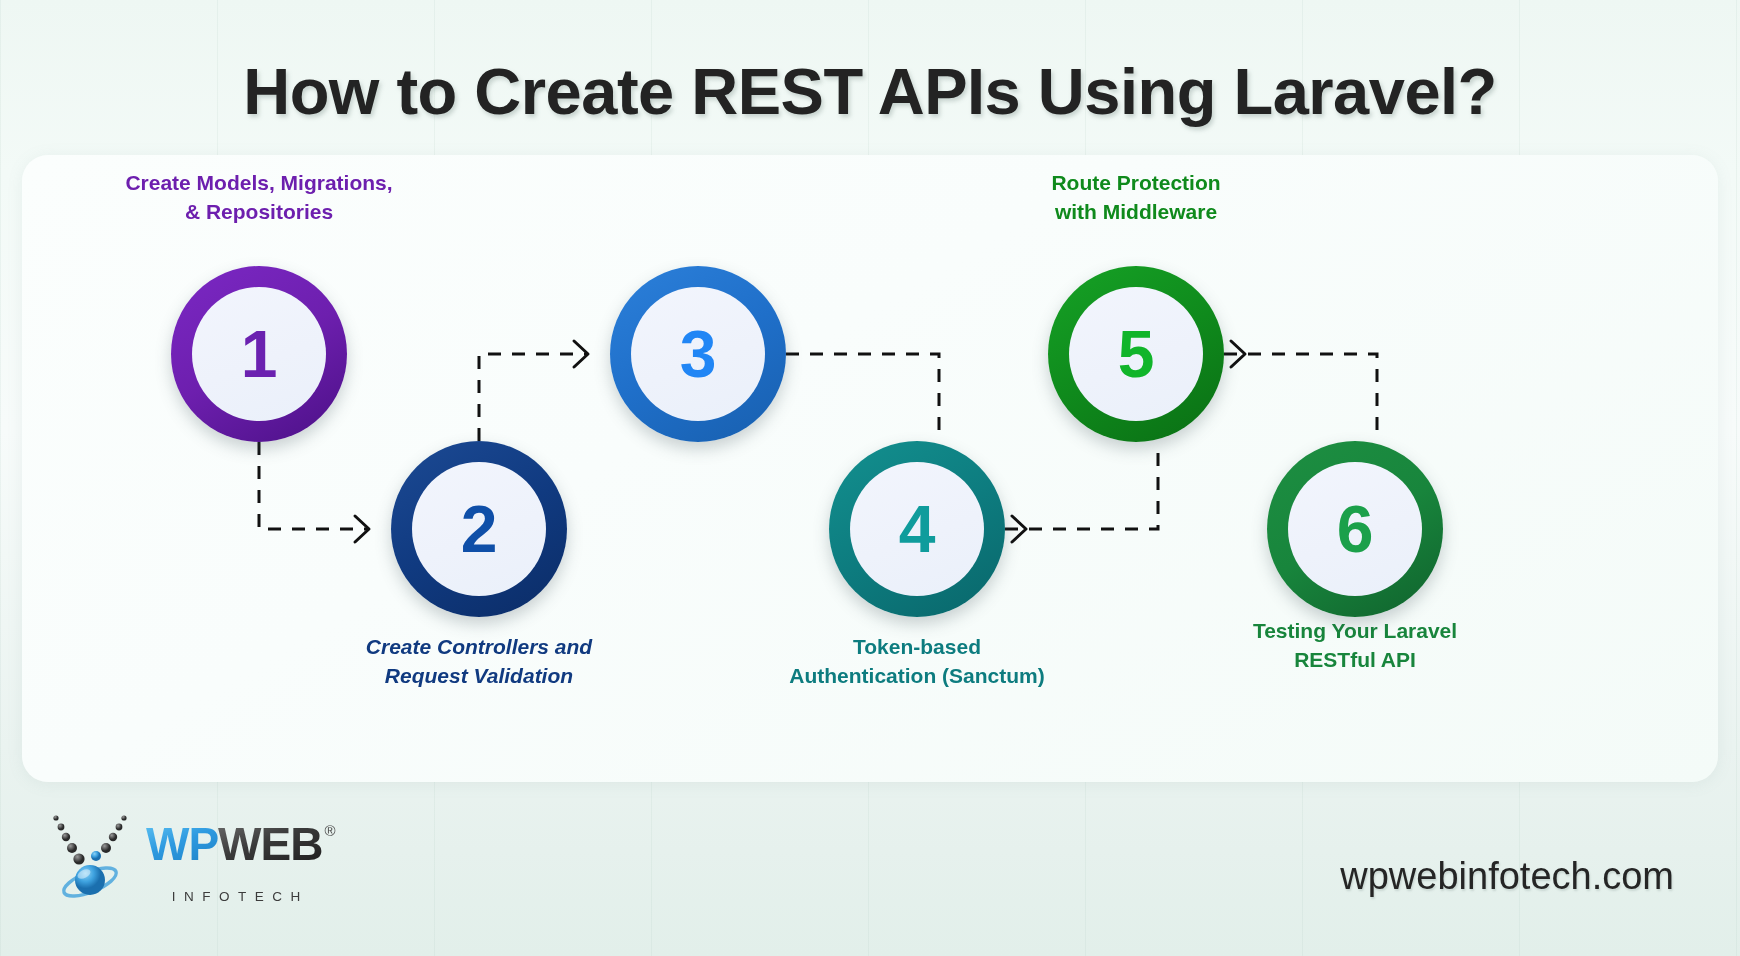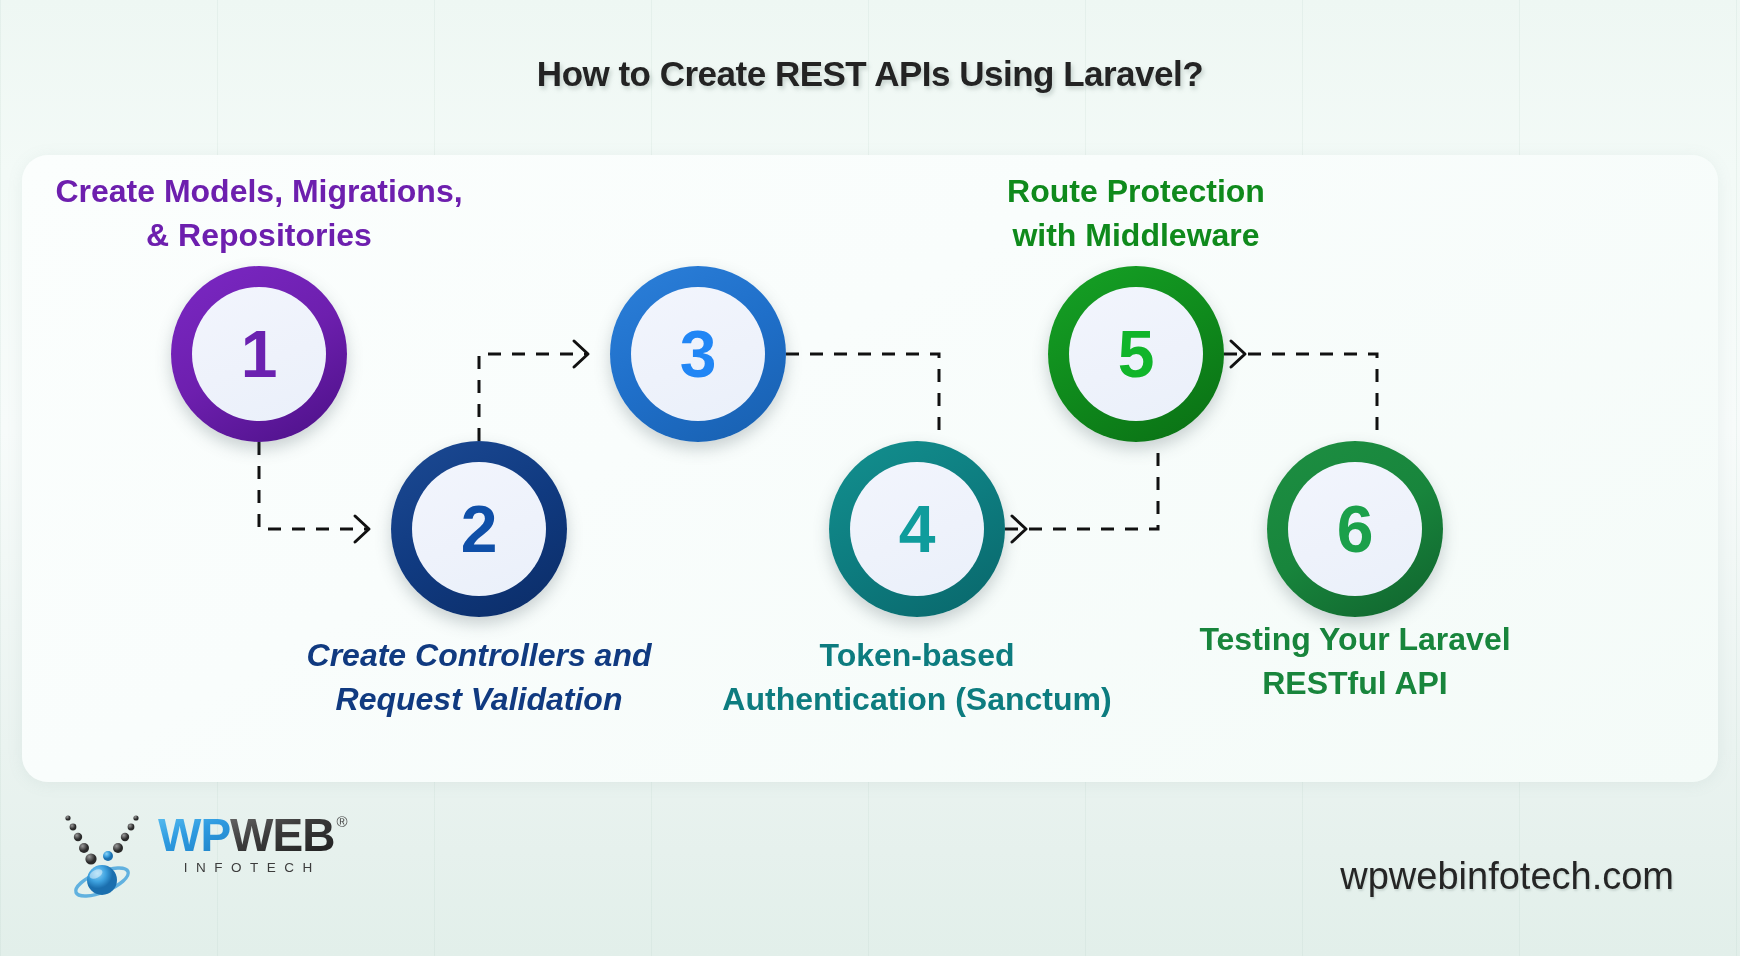--- a/index.html
+++ b/index.html
@@ -20,21 +20,21 @@
       linear-gradient(to right, rgba(160,190,180,.13) 1px, transparent 1px);
     background-size: 217px 100%;
     pointer-events: none;
   }
 
   
   .title {
     position: absolute;
     top: 54px; left: 0; right: 0;
     text-align: center;
-    font-size: 35px;
+    font-size: 65px;
     font-weight: 700;
     letter-spacing: -.5px;
     color: #232323;
     text-shadow: 2px 3px 4px rgba(120,140,135,.35);
   }
 
   
   .card {
     position: absolute;
     left: 22px; top: 155px;
@@ -70,51 +70,51 @@
     font-size: 66px;
     font-weight: 700;
     line-height: 1;
     z-index: 2;
   }
 
   
   .caption {
     position: absolute;
     text-align: center;
-    font-size: 32px;
+    font-size: 21px;
     font-weight: 700;
     line-height: 1.38;
     z-index: 2;
   }
 
   
   .footer-logo {
     position: absolute;
-    left: 62px; top: 812px;
-    display: flex; align-items: flex-start;
+    left: 50px; top: 812px;
+    display: flex; align-items: flex-end;
     gap: 12px;
   }
   .mark { width: 84px; height: 92px; }
   .wordmark { display: flex; flex-direction: column; }
   .wm-top {
     display: flex; align-items: flex-start;
     font-size: 46px; font-weight: 700; letter-spacing: -1px; line-height: 1;
   }
   .wm-wp {
     background: linear-gradient(160deg,#5ec2f2 0%, #2e9ae0 45%, #1c7fc4 100%);
     -webkit-background-clip: text; background-clip: text; color: transparent;
   }
   .wm-web {
     background: linear-gradient(160deg,#6b6b6b 0%, #3a3a3a 45%, #1d1d1d 100%);
     -webkit-background-clip: text; background-clip: text; color: transparent;
   }
   .wm-reg { font-size: 15px; color: #4a4a4a; margin-left: 2px; margin-top: 2px; font-weight: 400; }
   .wm-sub {
     font-size: 13.5px; color: #3c3c3c; letter-spacing: 8.5px;
-    margin-top: 2px; text-align: center; font-weight: 500;
+    margin-top: 22px; text-align: center; font-weight: 500;
   }
   .site-url {
     position: absolute;
     right: 66px; top: 855px;
     font-size: 38px; font-weight: 500;
     color: #252525;
     text-shadow: 1px 2px 2px rgba(120,140,135,.25);
   }
 </style>
 </head>

